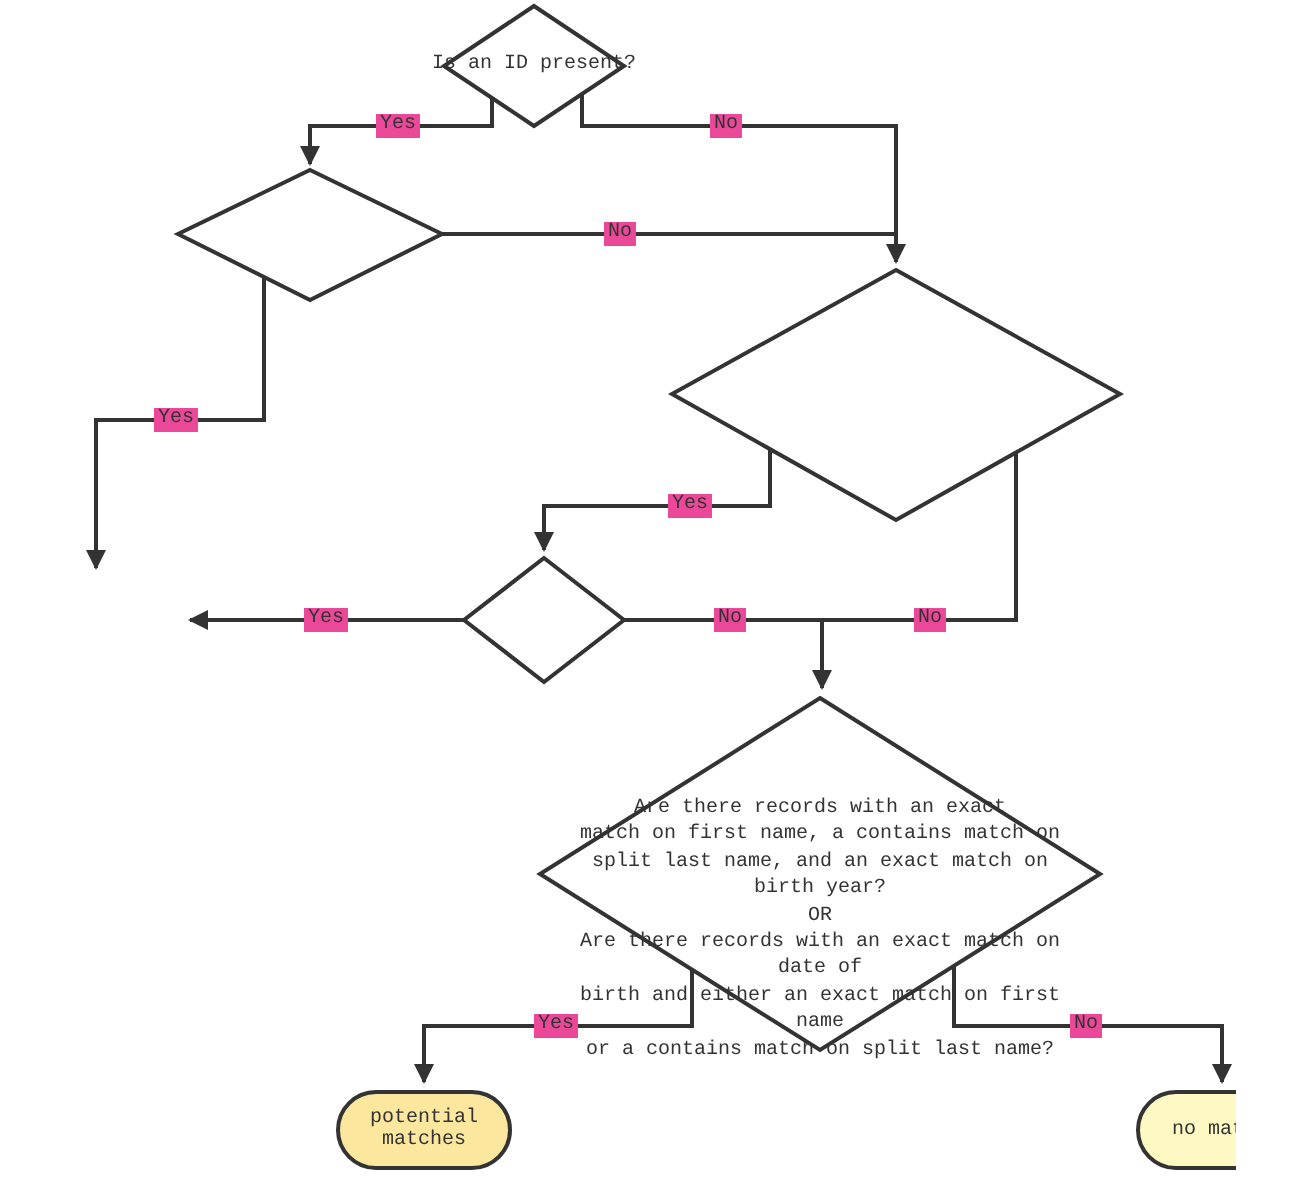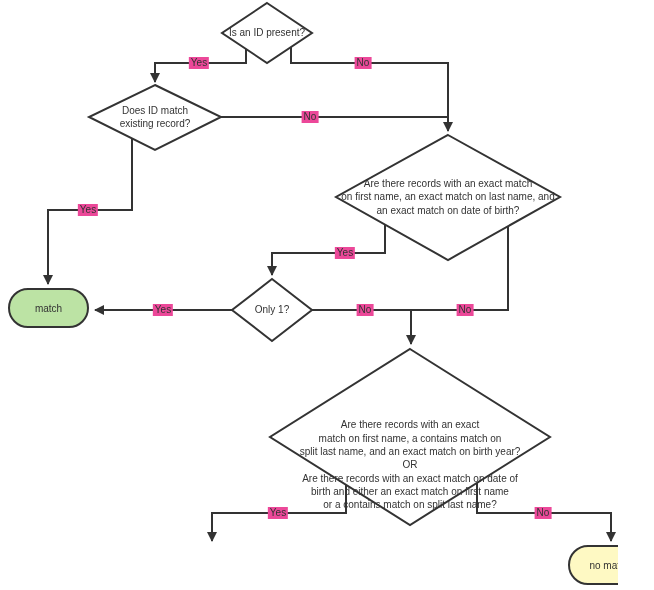--- a/index.html
+++ b/index.html
@@ -5,21 +5,21 @@
   html, body {
     margin: 0;
     padding: 0;
     background: #ffffff;
   }
   .canvas {
     position: relative;
     width: 618px;
     height: 590px;
     background: #ffffff;
-    font-family: Liberation Sans, sans-serif;
+    font-family: Liberation Mono, monospace;
     color: #333333;
     overflow: hidden;
   }
   .edge-layer {
     position: absolute;
     left: 0;
     top: 0;
     width: 654px;
     height: 590px;
   }
@@ -96,39 +96,33 @@
 
     <polygon class="diamond" points="267,3 312,33 267,63 222,33"></polygon>
     <polygon class="diamond" points="155,85 221,117 155,150 89,117"></polygon>
     <polygon class="diamond" points="448,135 560,197 448,260 336,197"></polygon>
     <polygon class="diamond" points="272,279 312,310 272,341 232,310"></polygon>
     <polygon class="diamond" points="410,349 550,437 410,525 270,437"></polygon>
   </svg>
 
   <div class="node-label" style="left:197px; top:8px; width:140px; height:50px;">Is an ID present?</div>
 
-  <div class="node-label" style="left:85px; top:92px; width:140px; height:50px;">Does ID match
-existing record?</div>
 
-  <div class="node-label" style="left:338px; top:172px; width:220px; height:50px;">Are there records with an exact match
-on first name, an exact match on last name, and
-an exact match on date of birth?</div>
 
-  <div class="node-label" style="left:232px; top:295px; width:80px; height:30px;">Only 1?</div>
 
   <div class="node-label" style="left:285px; top:388px; width:250px; height:98px;margin-top:28px;">Are there records with an exact
 match on first name, a contains match on
 split last name, and an exact match on birth year?
 OR
 Are there records with an exact match on date of
 birth and either an exact match on first name
 or a contains match on split last name?</div>
 
-  <div class="terminal match" style="left:8px; top:288px; width:81px; height:40px;">match</div>
 
+  <div class="terminal potential" style="left:168px; top:545px; width:88px; height:40px;">potential matches</div>
 
   <div class="terminal nomatch" style="left:568px; top:545px; width:84px; height:40px;">no match</div>
 
   <span class="edge-label" style="left:199px; top:63px;">Yes</span>
   <span class="edge-label" style="left:363px; top:63px;">No</span>
   <span class="edge-label" style="left:310px; top:117px;">No</span>
   <span class="edge-label" style="left:88px; top:210px;">Yes</span>
   <span class="edge-label" style="left:345px; top:253px;">Yes</span>
   <span class="edge-label" style="left:163px; top:310px;">Yes</span>
   <span class="edge-label" style="left:365px; top:310px;">No</span>

